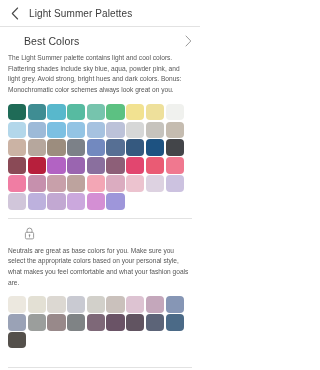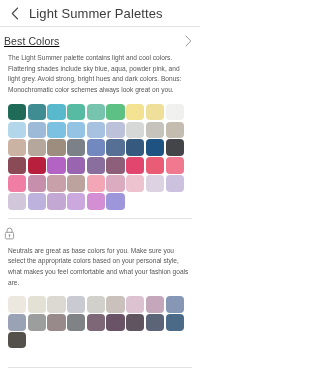--- a/index.html
+++ b/index.html
@@ -24,41 +24,40 @@
     padding: 0 8px;
     background: #ffffff;
   }
   .back-btn {
     width: 14px; height: 16px;
     display: flex; align-items: center; justify-content: center;
     flex: 0 0 auto;
   }
   .back-btn svg { display: block; }
   .nav-title {
-    font-size: 13px;
+    font-size: 10px;
     color: #3c3c3c;
     margin-left: 7px;
     letter-spacing: 0.1px;
     white-space: nowrap;
   }
 
   .divider {
     height: 1px;
     background: #e2e2e2;
     width: 100%;
   }
   .divider.inset { margin: 0 8px; width: calc(100% - 16px); }
 
   
   .section-head {
     display: flex;
     align-items: center;
     justify-content: space-between;
-    padding: 8px 8px 6px 4px;
-    text-decoration: underline;
+    padding: 8px 8px 6px 24px;
   }
   .section-title {
     font-size: 10.5px;
     color: #3a3a3a;
     letter-spacing: 0.1px;
   }
   .chev-right svg, .lock-ico svg { display: block; }
 
   .section-body {
     font-size: 6.6px;

